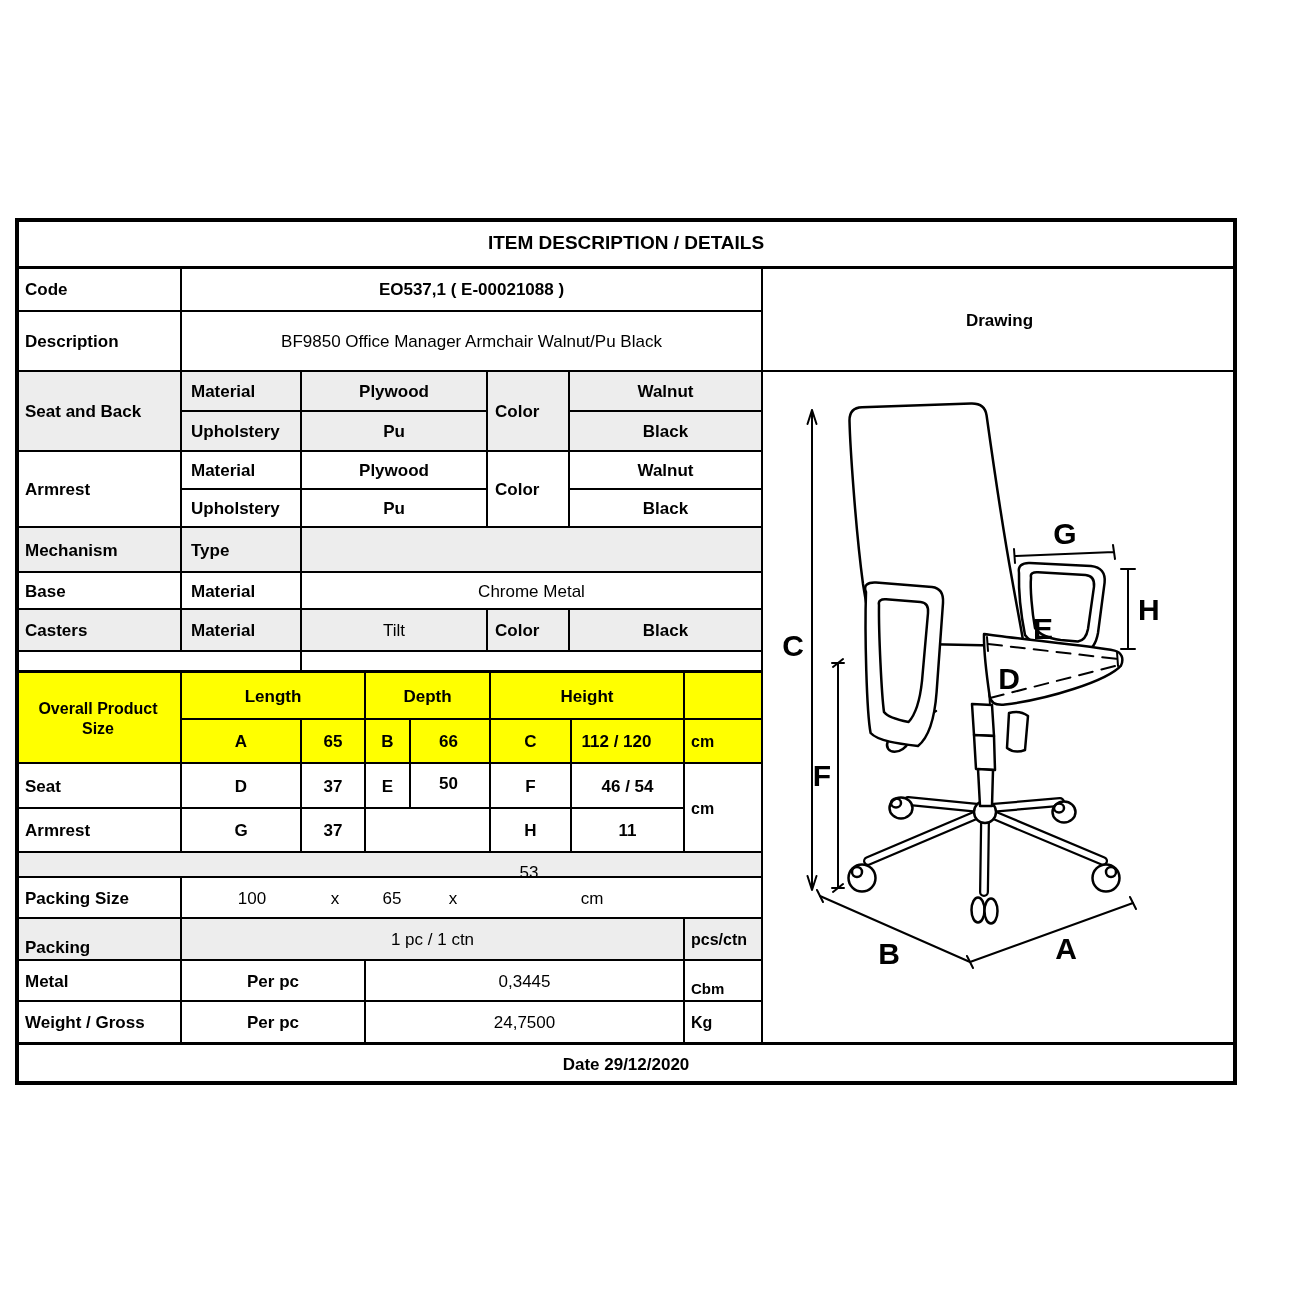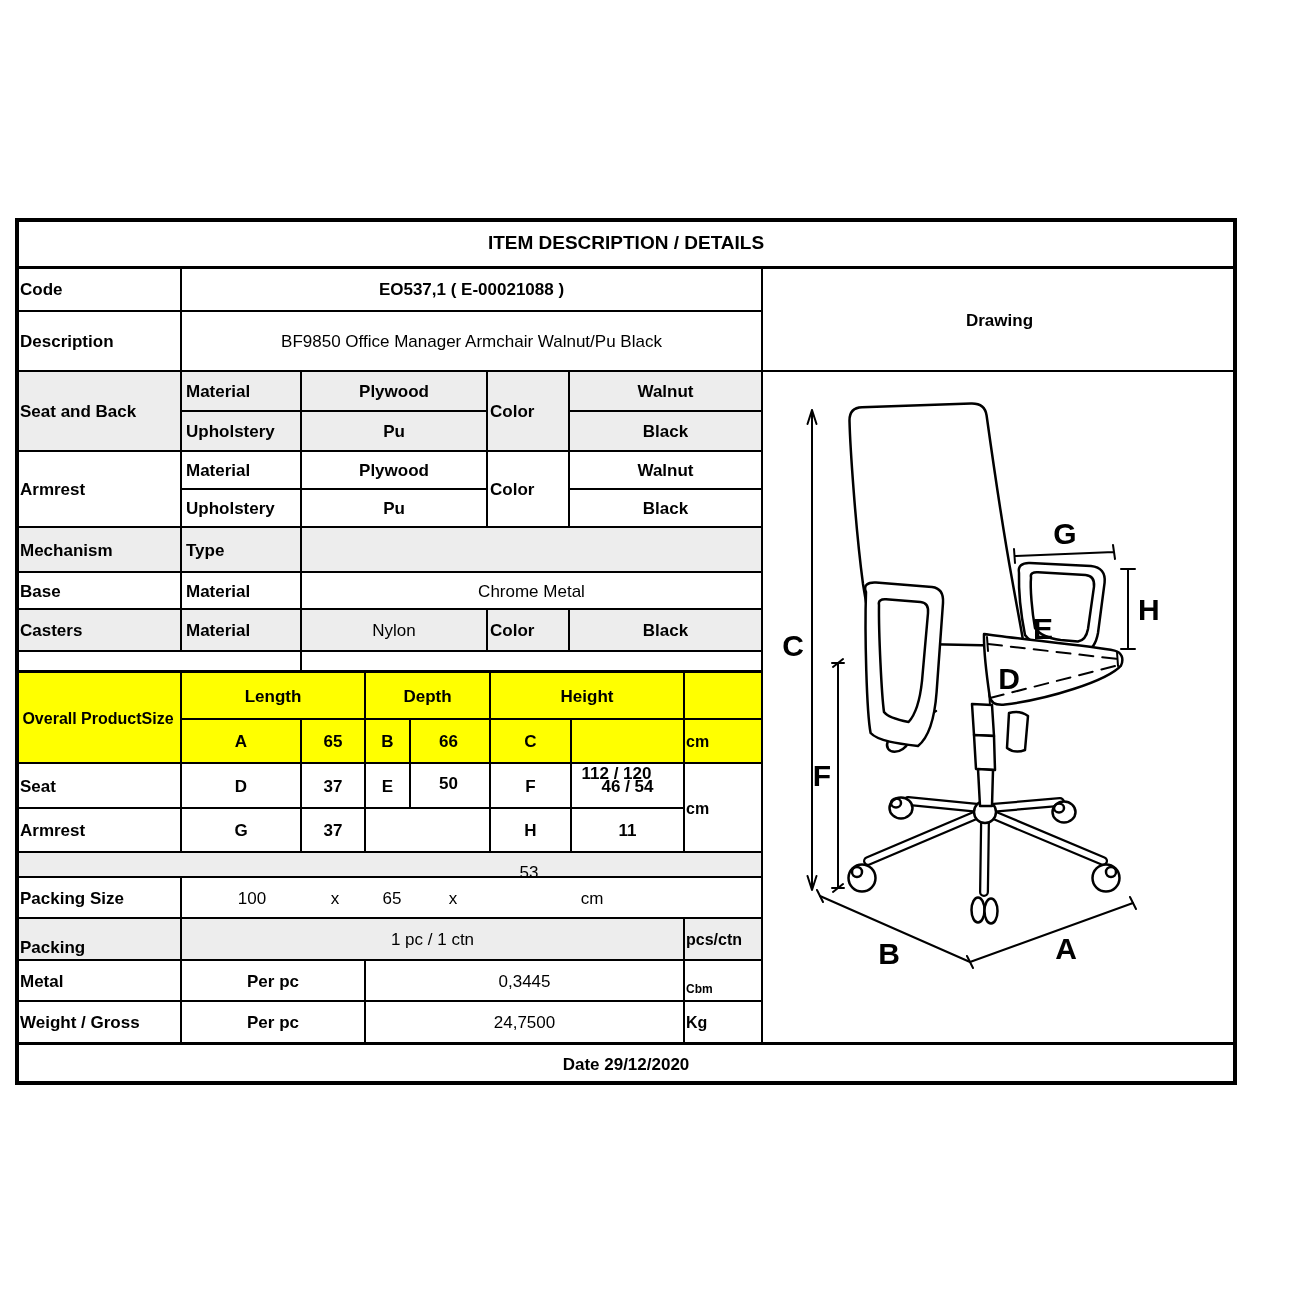--- a/index.html
+++ b/index.html
@@ -5,24 +5,24 @@
   html,body{margin:0;padding:0;background:#fff}
   .page{position:relative;width:1300px;height:1300px;background:#fff;overflow:hidden;
         font-family:"Liberation Sans",sans-serif;color:#000}
   .bg{position:absolute}
   .shade{background:#ededed}
   .hi{background:#ffff00}
   .outer{position:absolute;border:4px solid #000;box-sizing:border-box}
   .hl,.vl{position:absolute;background:#000}
   .cell{position:absolute;display:flex;align-items:center;justify-content:center;
         font-size:17px;font-weight:700;line-height:1.25;text-align:center;white-space:nowrap}
-  .lft{justify-content:flex-start;text-align:right;}
+  .lft{justify-content:flex-start;text-align:right;padding-left:5px}
   .n{font-weight:400}
   .title{font-size:19px}
-  .two{}
+  .two{flex-direction:column}
   svg text{font-family:"Liberation Sans",sans-serif;font-weight:bold;font-size:30px;fill:#000}
 </style>
 </head>
 <body>
 
 <div class="page">
 
   <div class="bg shade" style="left:15px;top:372px;width:747px;height:80px"></div>
   <div class="bg shade" style="left:15px;top:528px;width:747px;height:45px"></div>
   <div class="bg shade" style="left:15px;top:610px;width:747px;height:42px"></div>
@@ -99,37 +99,37 @@
   <div class="cell" style="left:301px;top:490px;width:186px;height:38px">Pu</div>
   <div class="cell" style="left:569px;top:490px;width:193px;height:38px">Black</div>
 
   <div class="cell lft" style="left:20px;top:528px;width:155px;height:45px">Mechanism</div>
   <div class="cell lft" style="left:186px;top:528px;width:110px;height:45px">Type</div>
   <div class="cell lft" style="left:20px;top:573px;width:155px;height:37px">Base</div>
   <div class="cell lft" style="left:186px;top:573px;width:110px;height:37px">Material</div>
   <div class="cell n" style="left:301px;top:573px;width:461px;height:37px">Chrome Metal</div>
   <div class="cell lft" style="left:20px;top:610px;width:155px;height:42px">Casters</div>
   <div class="cell lft" style="left:186px;top:610px;width:110px;height:42px">Material</div>
-  <div class="cell n" style="left:301px;top:610px;width:186px;height:42px">Nylon</div>
+  <div class="cell n" style="left:301px;top:610px;width:186px;height:42px">Tilt</div>
   <div class="cell lft" style="left:490px;top:610px;width:78px;height:42px">Color</div>
   <div class="cell" style="left:569px;top:610px;width:193px;height:42px">Black</div>
 
   <div class="cell two" style="left:15px;top:673px;width:166px;height:91px;font-size:16px">
     <span>Overall Product</span>
     <span>Size</span>
   </div>
   <div class="cell" style="left:181px;top:673px;width:184px;height:47px">Length</div>
   <div class="cell" style="left:365px;top:673px;width:125px;height:47px">Depth</div>
   <div class="cell" style="left:490px;top:673px;width:194px;height:47px">Height</div>
   <div class="cell" style="left:181px;top:720px;width:120px;height:44px">A</div>
   <div class="cell" style="left:301px;top:720px;width:64px;height:44px">65</div>
   <div class="cell" style="left:365px;top:720px;width:45px;height:44px">B</div>
   <div class="cell" style="left:410px;top:720px;width:77px;height:44px">66</div>
   <div class="cell" style="left:490px;top:720px;width:81px;height:44px">C</div>
-  <div class="cell" style="left:571px;top:752px;width:91px;height:44px">112 / 120</div>
+  <div class="cell" style="left:571px;top:720px;width:91px;height:44px">112 / 120</div>
   <div class="cell lft" style="left:686px;top:720px;width:76px;height:44px;font-size:16px">cm</div>
 
   <div class="cell lft" style="left:20px;top:764px;width:155px;height:45px">Seat</div>
   <div class="cell" style="left:181px;top:764px;width:120px;height:45px">D</div>
   <div class="cell" style="left:301px;top:764px;width:64px;height:45px">37</div>
   <div class="cell" style="left:365px;top:764px;width:45px;height:45px">E</div>
   <div class="cell" style="left:410px;top:764px;width:77px;height:39px">50</div>
   <div class="cell" style="left:490px;top:764px;width:81px;height:45px">F</div>
   <div class="cell" style="left:571px;top:764px;width:113px;height:45px">46 / 54</div>
   <div class="cell lft" style="left:686px;top:764px;width:76px;height:89px;font-size:16px">cm</div>
@@ -145,21 +145,21 @@
   <div class="cell n" style="left:357px;top:878px;width:70px;height:41px">65</div>
   <div class="cell n" style="left:438px;top:878px;width:30px;height:41px">x</div>
   <div class="cell n" style="left:494px;top:852px;width:70px;height:41px">53</div>
   <div class="cell n" style="left:572px;top:878px;width:40px;height:41px">cm</div>
   <div class="cell lft" style="left:20px;top:919px;width:155px;height:58px">Packing</div>
   <div class="cell n" style="left:181px;top:919px;width:503px;height:42px">1 pc / 1 ctn</div>
   <div class="cell lft" style="left:686px;top:919px;width:76px;height:42px;font-size:16px">pcs/ctn</div>
   <div class="cell lft" style="left:20px;top:961px;width:155px;height:41px">Metal</div>
   <div class="cell" style="left:181px;top:961px;width:184px;height:41px">Per pc</div>
   <div class="cell n" style="left:365px;top:961px;width:319px;height:41px">0,3445</div>
-  <div class="cell lft" style="left:686px;top:961px;width:76px;height:56px;font-size:12px">Cbm</div>
+  <div class="cell lft" style="left:686px;top:961px;width:76px;height:56px;font-size:15px">Cbm</div>
   <div class="cell lft" style="left:20px;top:1002px;width:155px;height:42px">Weight / Gross</div>
   <div class="cell" style="left:181px;top:1002px;width:184px;height:42px">Per pc</div>
   <div class="cell n" style="left:365px;top:1002px;width:319px;height:42px">24,7500</div>
   <div class="cell lft" style="left:686px;top:1002px;width:76px;height:42px;font-size:16px">Kg</div>
 
   <div class="cell" style="left:15px;top:1044px;width:1222px;height:41px">Date 29/12/2020</div>
 
   <svg style="position:absolute;left:762px;top:372px" width="475" height="672" viewBox="0 0 475 672">
     <g fill="none" stroke="#000" stroke-width="2.5" stroke-linecap="round" stroke-linejoin="round">
 

